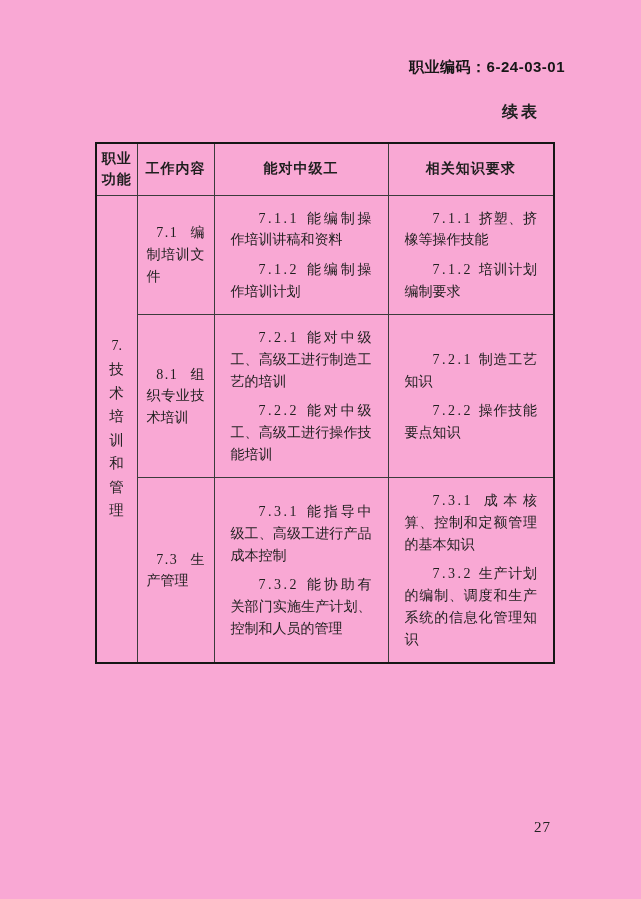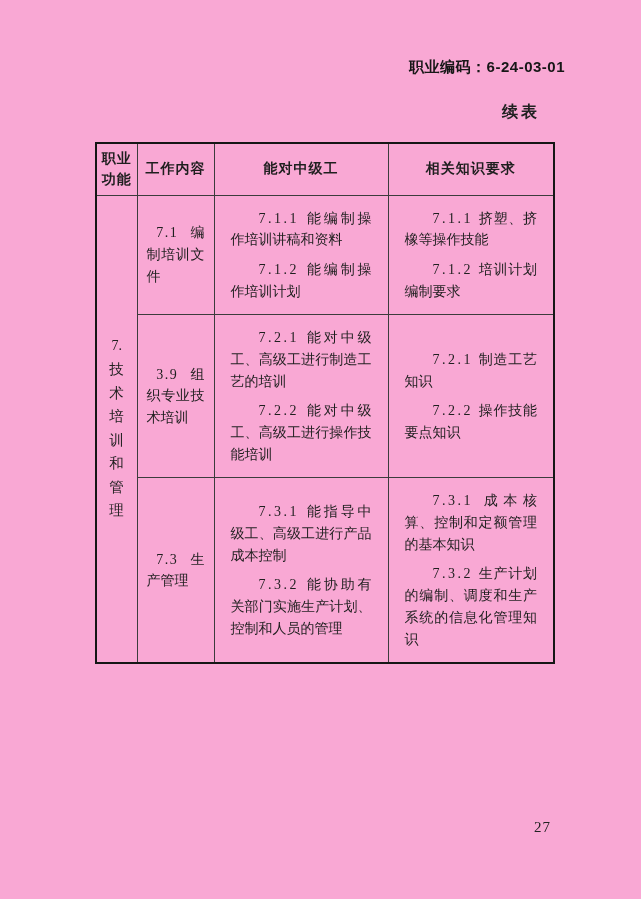--- a/index.html
+++ b/index.html
@@ -136,21 +136,21 @@
         <p class="item"><span class="num">7.1.2</span><span>能编制操作培训计划</span></p>
       </td>
       <td class="req-cell">
         <p class="item"><span class="num">7.1.1</span><span>挤塑、挤橡等操作技能</span></p>
         <p class="item"><span class="num">7.1.2</span><span>培训计划编制要求</span></p>
       </td>
     </tr>
 
     <tr class="row-2">
       <td class="work-cell">
-        <p class="work-para"><span class="num">3.9</span><span>组织专业技术培训</span></p>
+        <p class="work-para"><span class="num">8.1</span><span>组织专业技术培训</span></p>
       </td>
       <td class="req-cell">
         <p class="item"><span class="num">7.2.1</span><span>能对中级工、高级工进行制造工艺的培训</span></p>
         <p class="item"><span class="num">7.2.2</span><span>能对中级工、高级工进行操作技能培训</span></p>
       </td>
       <td class="req-cell">
         <p class="item"><span class="num">7.2.1</span><span>制造工艺知识</span></p>
         <p class="item"><span class="num">7.2.2</span><span>操作技能要点知识</span></p>
       </td>
     </tr>

